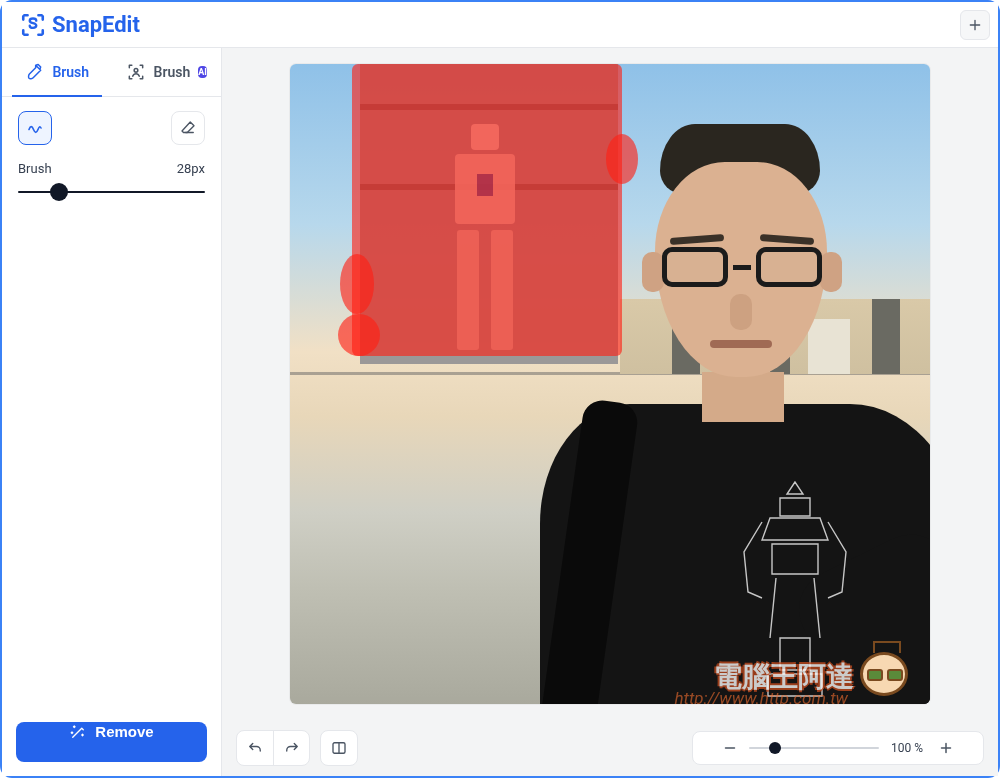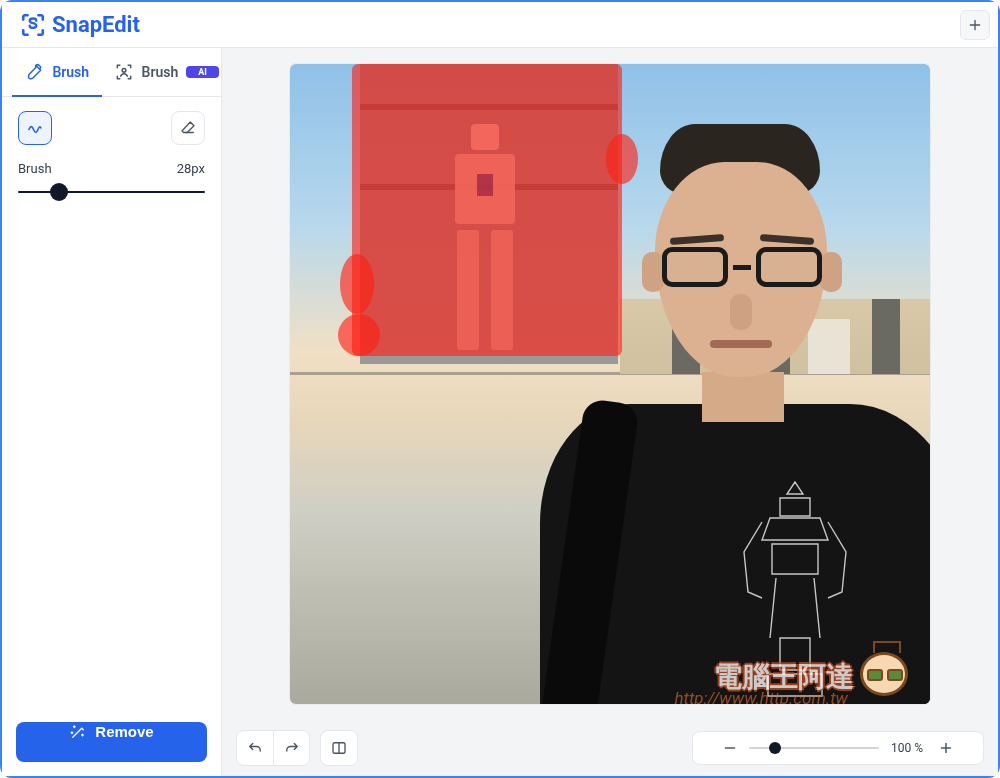--- a/index.html
+++ b/index.html
@@ -10,21 +10,21 @@
   .brand{display:flex;align-items:center;gap:6px;font-weight:700;font-size:22px;color:var(--blue)}
   .brand svg{width:26px;height:26px}
   .add-btn{width:30px;height:30px;border:1px solid var(--border);background:#f6f7f8;border-radius:6px;display:flex;align-items:center;justify-content:center;cursor:pointer;color:#4b5563}
   .main{display:flex;flex:1;min-height:0}
   .sidebar{width:220px;border-right:1px solid var(--border);display:flex;flex-direction:column;background:#fff}
   .tabs{display:flex;border-bottom:1px solid var(--border)}
   .tab{flex:1;display:flex;align-items:center;justify-content:center;gap:8px;height:48px;cursor:pointer;font-size:14px;font-weight:600;color:#4b5563;position:relative}
   .tab.active{color:var(--blue)}
   .tab.active::after{content:"";position:absolute;left:10px;right:10px;bottom:-1px;height:2px;background:var(--blue)}
   .tab svg{width:20px;height:20px}
-  .ai-badge{background:#4f46e5;color:#fff;font-size:9px;font-weight:700;border-radius:4px;padding:1px 12px}
+  .ai-badge{background:#4f46e5;color:#fff;font-size:9px;font-weight:700;border-radius:4px;padding:1px 0}
   .tool-row{display:flex;justify-content:space-between;padding:14px 16px 4px}
   .tool-btn{width:34px;height:34px;border:1px solid var(--border);border-radius:8px;display:flex;align-items:center;justify-content:center;cursor:pointer;color:#4b5563;background:#fff}
   .tool-btn.active{border-color:var(--blue);color:var(--blue);background:var(--blue-light)}
   .size-row{display:flex;justify-content:space-between;padding:12px 16px 4px;font-size:13px;color:#374151}
   .slider-wrap{padding:0 16px 8px}
   .slider{position:relative;height:24px;display:flex;align-items:center;cursor:pointer}
   .slider-track{height:2px;background:#111827;width:100%;border-radius:1px}
   .slider-thumb{position:absolute;width:18px;height:18px;background:#111827;border-radius:50%;top:3px}
   .sidebar-spacer{flex:1}
   .remove-btn{margin:14px;height:40px;border:none;border-radius:8px;background:var(--blue);color:#fff;font-size:15px;font-weight:600;display:flex;align-items:flex-start;justify-content:center;gap:8px;cursor:pointer}

